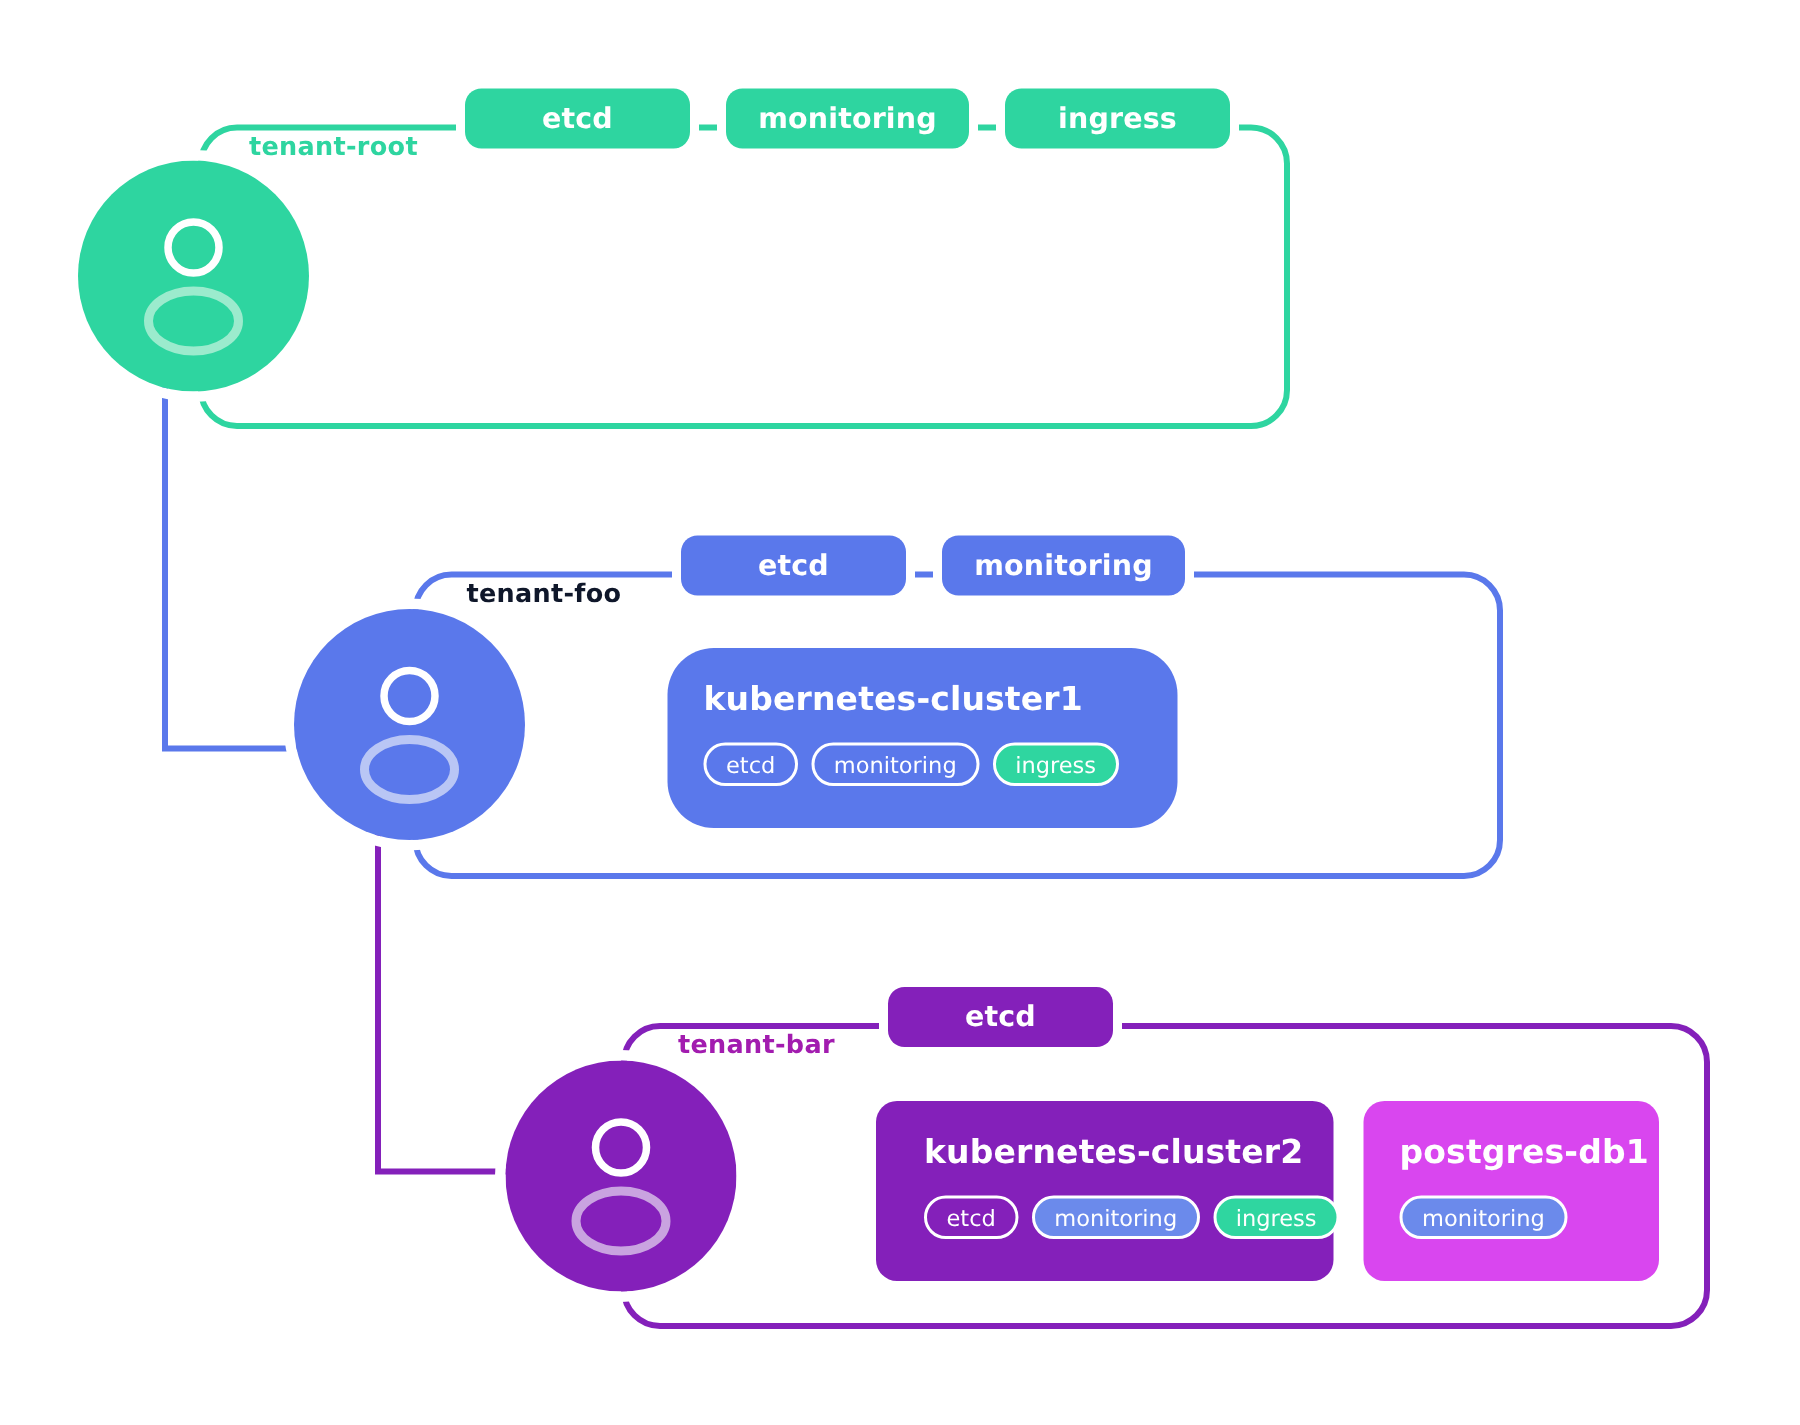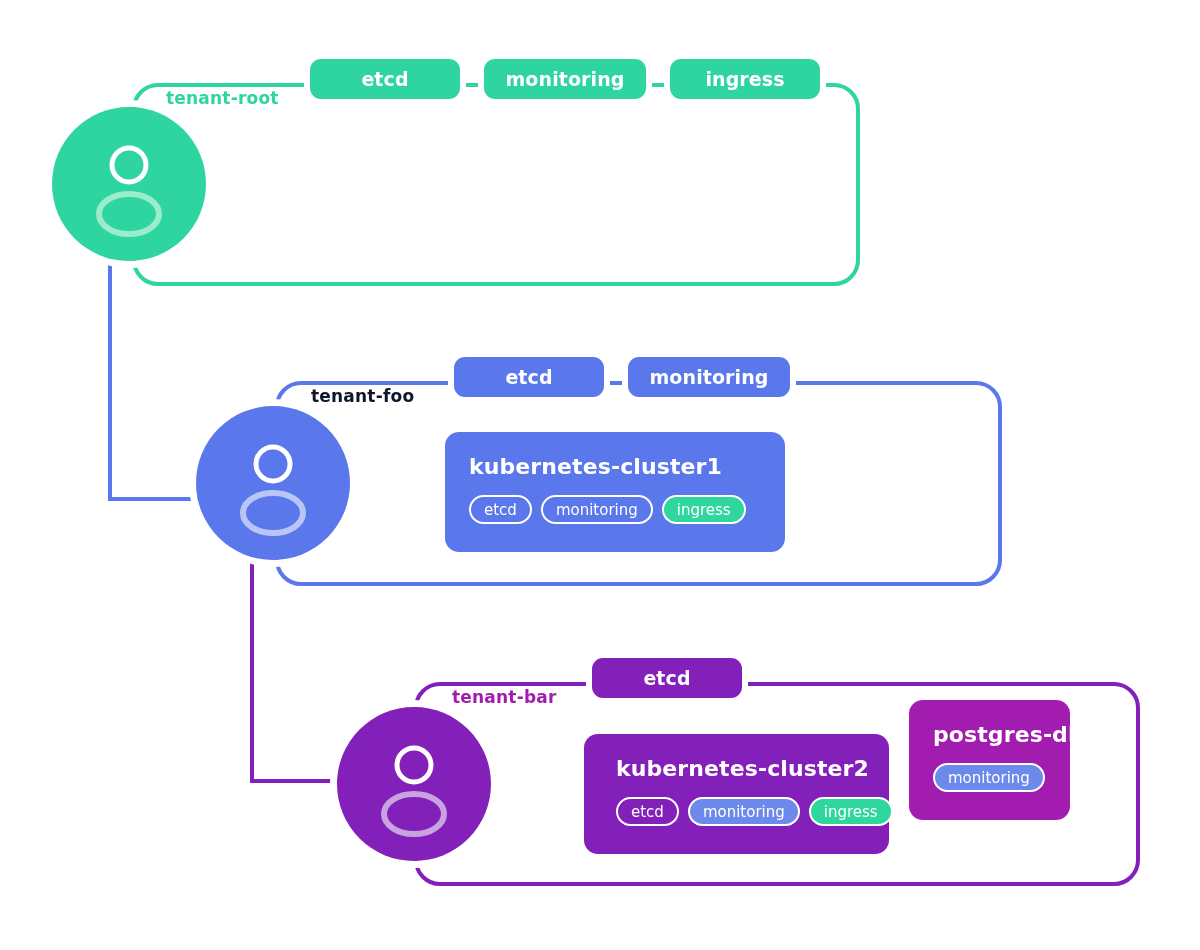--- a/index.html
+++ b/index.html
@@ -150,21 +150,21 @@
   <div class="tab" style="left:628px; top:357px; width:162px; background:#5a78eb;">monitoring</div>
 
   <div class="avatar" style="left:196px; top:406px; width:154px; height:154px;">
     <svg width="154" height="154" viewBox="0 0 154 154">
       <circle cx="77" cy="77" r="77" fill="#5a78eb"></circle>
       <circle cx="77" cy="58" r="17" fill="none" stroke="#ffffff" stroke-width="5"></circle>
       <ellipse cx="77" cy="107" rx="30" ry="20" fill="none" stroke="#b9c6f5" stroke-width="6"></ellipse>
     </svg>
   </div>
 
-  <div class="card" style="left:445px; top:432px; width:340px; height:120px; background:#5a78eb;">
+  <div class="card" style="left:445px; top:432px; width:340px; height:120px; background:#5a78eb;border-radius:31px;">
     <div class="card-title">kubernetes-cluster1</div>
     <div class="chip-row">
       <div class="chip outline">etcd</div>
       <div class="chip outline">monitoring</div>
       <div class="chip" style="background:#2fd6a0;">ingress</div>
     </div>
   </div>
 
   <div class="frame" style="left:414px; top:682px; width:726px; height:204px; border-color:#8420ba;"></div>
 
@@ -182,20 +182,20 @@
 
   <div class="card" style="left:584px; top:734px; width:305px; height:120px; background:#8420ba;padding-left:32px;">
     <div class="card-title">kubernetes-cluster2</div>
     <div class="chip-row">
       <div class="chip outline">etcd</div>
       <div class="chip" style="background:#6b8aeb;">monitoring</div>
       <div class="chip" style="background:#2fd6a0;">ingress</div>
     </div>
   </div>
 
-  <div class="card" style="left:909px; top:700px; width:161px; height:120px; background:#a21caf;">
+  <div class="card" style="left:909px; top:734px; width:197px; height:120px; background:#d946ef;">
     <div class="card-title">postgres-db1</div>
     <div class="chip-row">
       <div class="chip" style="background:#6b8aeb;">monitoring</div>
     </div>
   </div>
 
 </div>
 
 </body></html>

